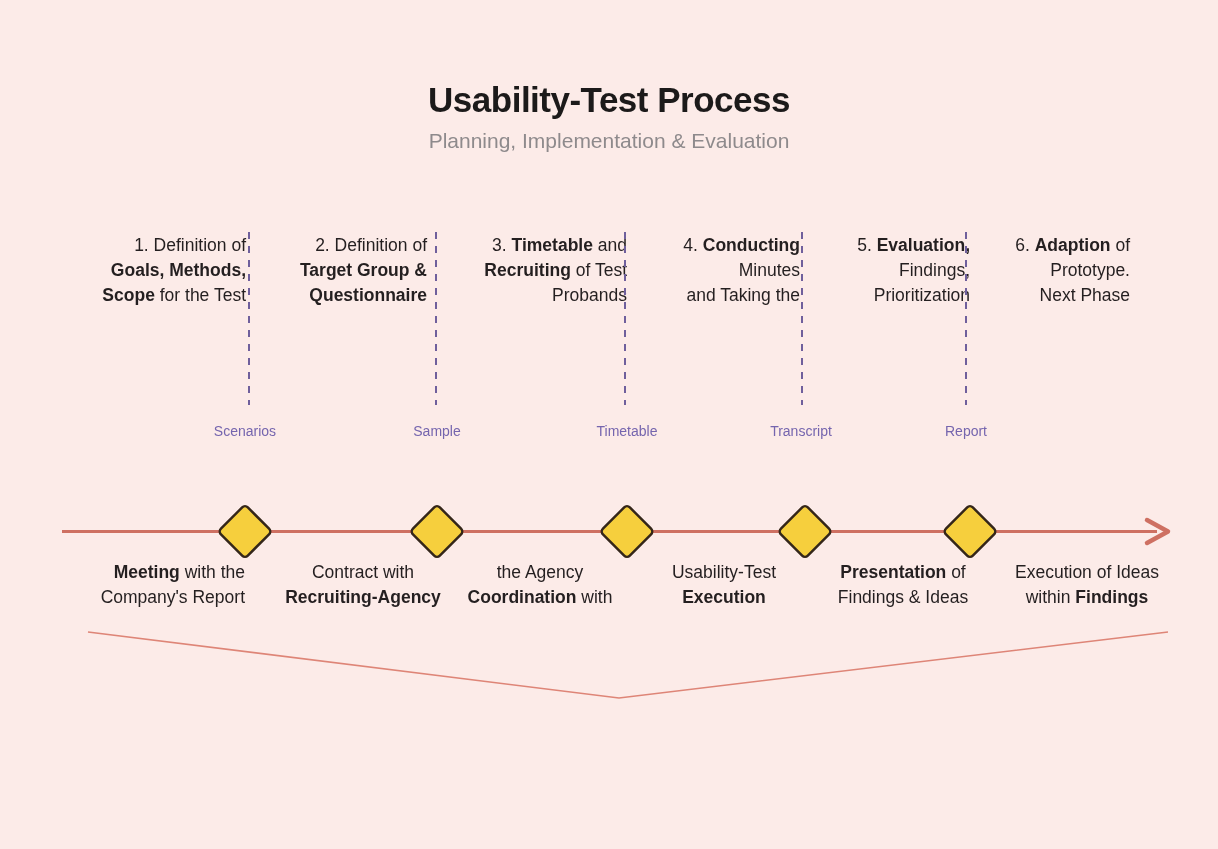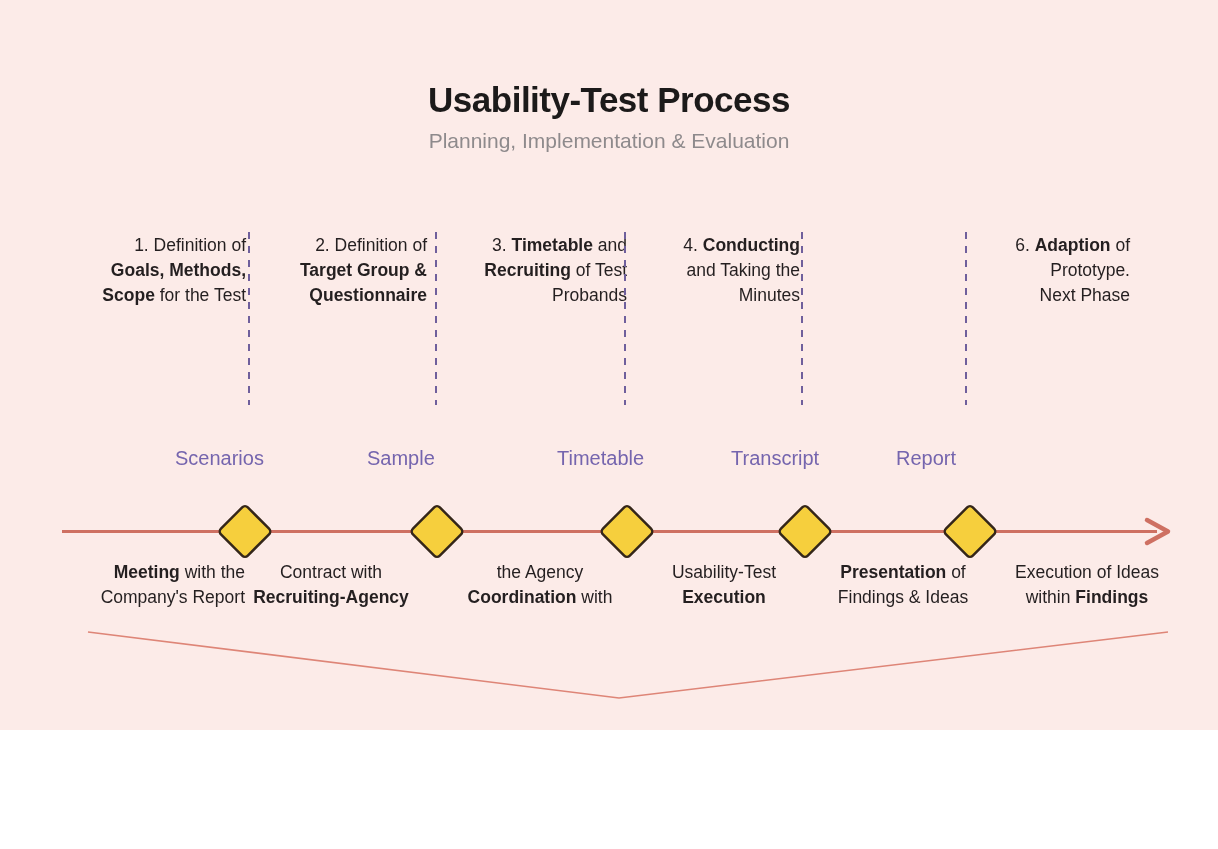--- a/index.html
+++ b/index.html
@@ -1,20 +1,20 @@
 <!DOCTYPE html>
 <html><head>
 <meta charset="utf-8">
 <style>
   html,body { margin:0; padding:0; }
   body { font-family: "Liberation Sans", "DejaVu Sans", sans-serif; }
   .canvas {
     position: relative;
     width: 1218px;
-    height: 730px;
+    height: 849px;
     background: #fcebe8;
     overflow: hidden;
   }
   .title {
     position: absolute;
     top: 80px; left: 0; width: 100%;
     text-align: center;
     font-size: 35px;
     font-weight: 700;
     color: #1c1a1a;
@@ -39,24 +39,24 @@
   }
   .vsep {
     position: absolute;
     top: 232px;
     width: 2px;
     height: 173px;
     background: repeating-linear-gradient(to bottom, #6f5f9c 0 7px, transparent 7px 14px);
   }
   .mlabel {
     position: absolute;
-    top: 447px;
+    top: 423px;
     width: 140px;
-    text-align: left;
-    font-size: 20px;
+    text-align: center;
+    font-size: 14px;
     font-weight: 500;
     color: #7565ae;
   }
   .activity {
     position: absolute;
     top: 560px;
     text-align: center;
     font-size: 17.5px;
     line-height: 25px;
     color: #241f20;
@@ -95,22 +95,27 @@
       <div><span class="b">Target Group &amp;</span></div>
       <div><span class="b">Questionnaire</span></div>
     </div>
   <div class="phase" style="left:437px; width:190px;">
       <div><span>3. </span><span class="b">Timetable</span><span> and</span></div>
       <div><span class="b">Recruiting</span><span> of Test</span></div>
       <div><span>Probands</span></div>
     </div>
   <div class="phase" style="left:620px; width:180px;">
       <div><span>4. </span><span class="b">Conducting</span></div>
+      <div><span>Minutes</span></div>
       <div><span>and Taking the</span></div>
-      <div><span>Minutes</span></div>
+    </div>
+  <div class="phase" style="left:790px; width:180px;">
+      <div><span>5. </span><span class="b">Evaluation,</span></div>
+      <div><span>Findings,</span></div>
+      <div><span>Prioritization</span></div>
     </div>
   <div class="phase" style="left:950px; width:180px;">
       <div><span>6. </span><span class="b">Adaption</span><span> of</span></div>
       <div><span>Prototype.</span></div>
       <div><span>Next Phase</span></div>
     </div>
 
   <div class="vsep" style="left:248px;"></div>
   <div class="vsep" style="left:435px;"></div>
   <div class="vsep" style="left:624px;"></div>
@@ -131,21 +136,21 @@
     <rect class="diamond" x="-19" y="-19" width="38" height="38" rx="4" transform="translate(437 531.5) rotate(45)"></rect>
     <rect class="diamond" x="-19" y="-19" width="38" height="38" rx="4" transform="translate(627 531.5) rotate(45)"></rect>
     <rect class="diamond" x="-19" y="-19" width="38" height="38" rx="4" transform="translate(805 531.5) rotate(45)"></rect>
     <rect class="diamond" x="-19" y="-19" width="38" height="38" rx="4" transform="translate(970 531.5) rotate(45)"></rect>
   </svg>
 
   <div class="activity" style="left:55px;  width:190px;text-align:right;">
       <div><span class="b">Meeting</span><span> with the</span></div>
       <div><span>Company's Report</span></div>
     </div>
-  <div class="activity" style="left:236px; width:190px;">
+  <div class="activity" style="left:268px; width:190px;">
       <div><span>Contract with</span></div>
       <div><span class="b">Recruiting-Agency</span></div>
     </div>
   <div class="activity" style="left:445px; width:190px;">
       <div><span>the Agency</span></div>
       <div><span class="b">Coordination</span><span> with</span></div>
     </div>
   <div class="activity" style="left:808px; width:190px;">
       <div><span class="b">Presentation</span><span> of</span></div>
       <div><span>Findings &amp; Ideas</span></div>

